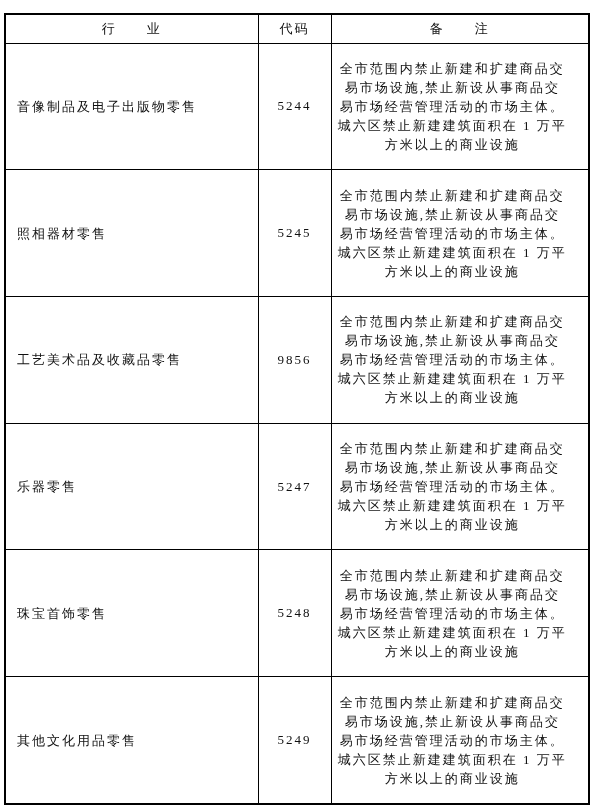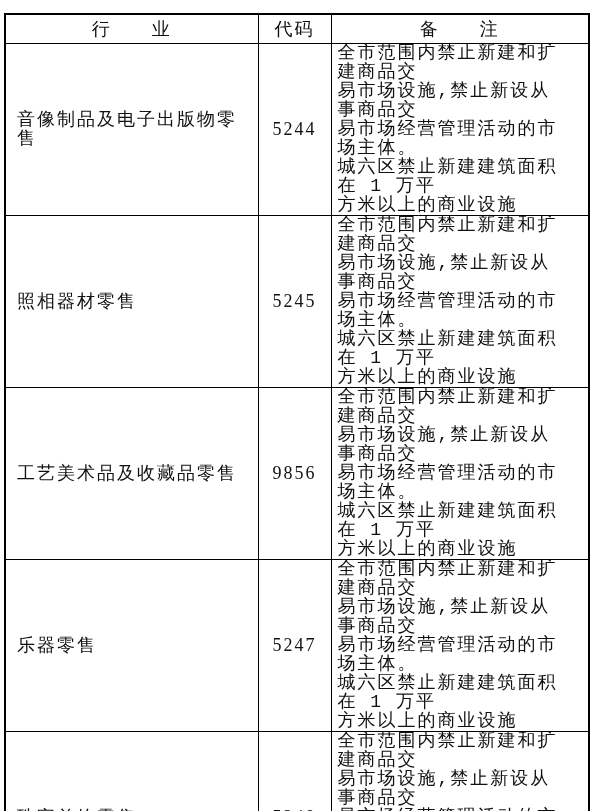--- a/index.html
+++ b/index.html
@@ -21,21 +21,21 @@
     width: 584px;
     height: 792px;
     border-collapse: collapse;
     table-layout: fixed;
     border: 2px solid #000000;
     background: #ffffff;
   }
   .doc-table th,
   .doc-table td {
     border: 1px solid #000000;
-    font-size: 18px;
+    font-size: 13px;
     letter-spacing: 2px;
     vertical-align: middle;
     overflow: hidden;
   }
   .col-industry { width: 253px; }
   .col-code     { width: 73px;  }
   .col-note     { width: 258px; }
 
   .header-row { height: 29px; }
   .header-row th {
@@ -49,25 +49,24 @@
     text-align: left;
     padding: 0 4px 0 11px;
     line-height: 19px;
     white-space: pre-line;
   }
   td.code-cell {
     text-align: center;
     padding: 0;
   }
   td.note-cell {
-    text-align: left;
+    text-align: center;
     padding: 0 21px 0 6px;
     line-height: 19px;
     white-space: pre-line;
-    font-family: Liberation Mono, monospace;
   }
 </style>
 </head>
 <body>
 
 <table class="doc-table">
   <colgroup>
     <col class="col-industry">
     <col class="col-code">
     <col class="col-note">

